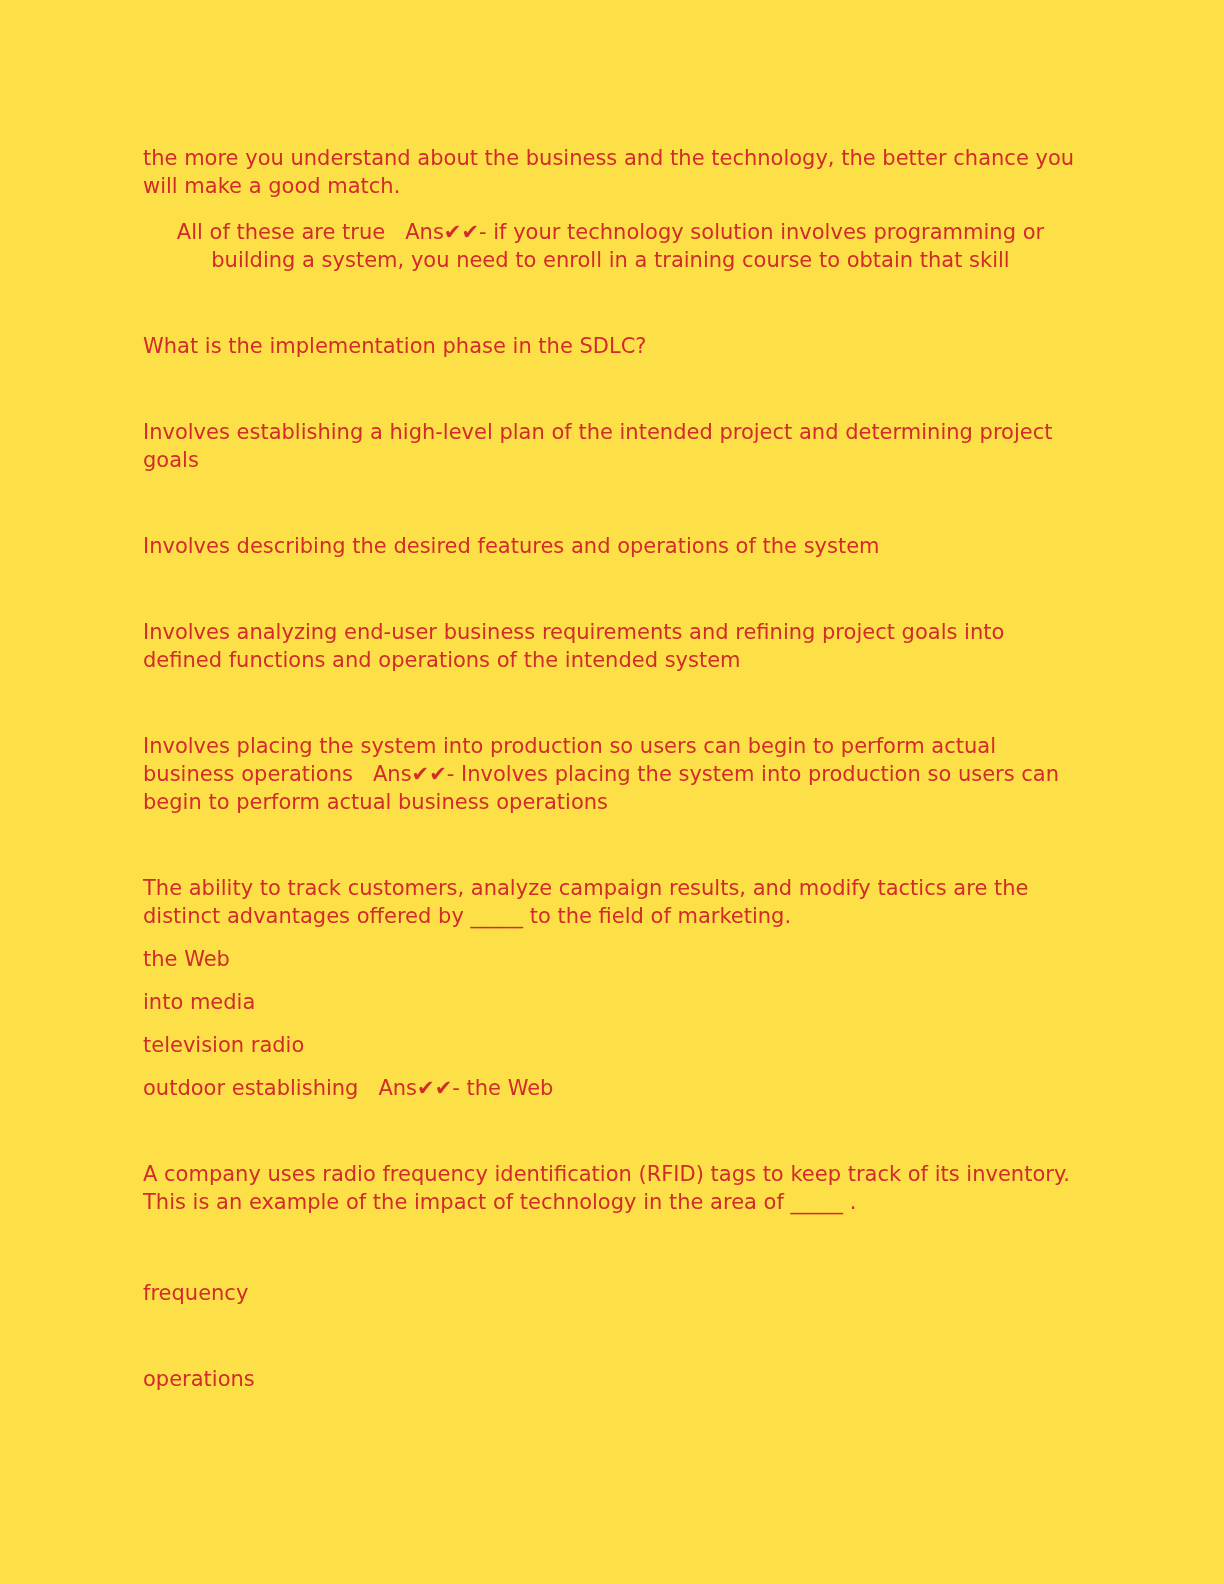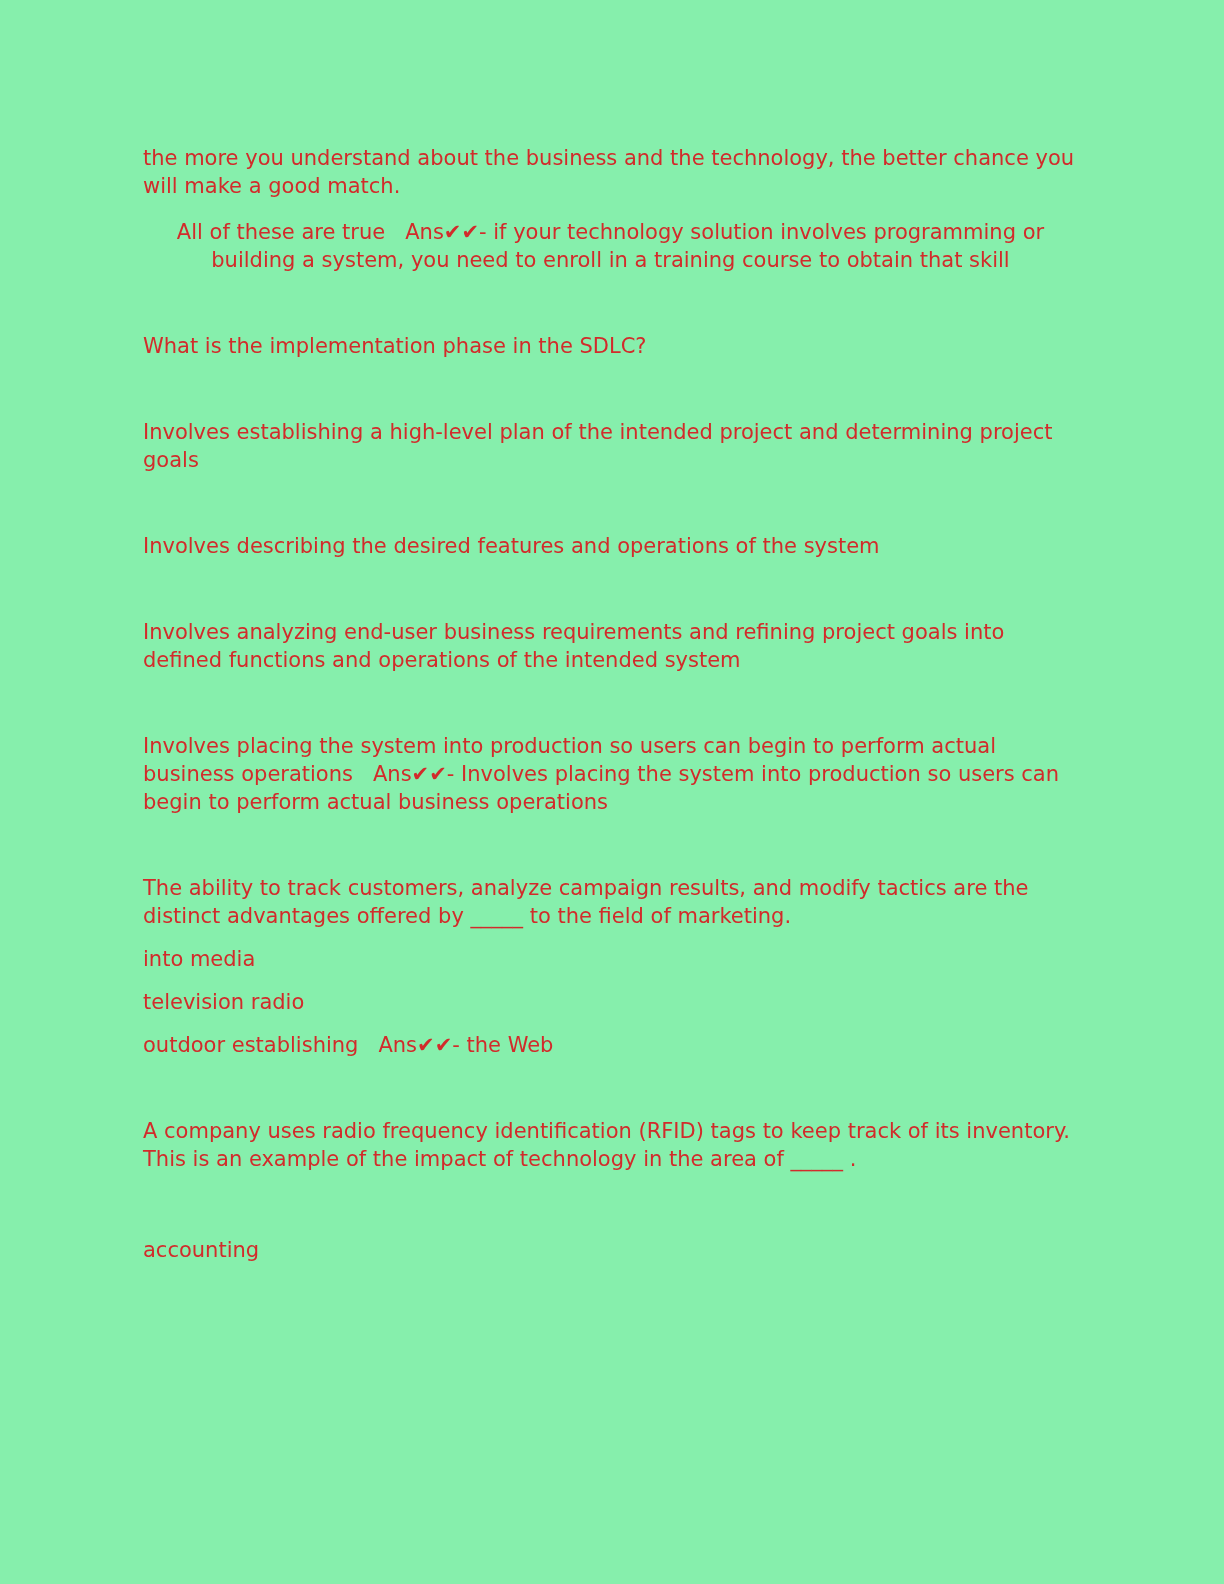--- a/index.html
+++ b/index.html
@@ -4,21 +4,21 @@
 <style>
   html, body {
     margin: 0;
     padding: 0;
     background: #d6eba4;
   }
   .page {
     position: relative;
     width: 1224px;
     height: 1584px;
-    background: #86efac;
+    background: #fde047;
     box-sizing: border-box;
     padding: 144px 143px 0 143px;
     font-family: "DejaVu Sans", sans-serif;
     font-size: 21px;
     line-height: 28px;
     color: #d22b2b;
     overflow: hidden;
   }
   .page p {
     margin: 0;
@@ -35,18 +35,20 @@
 
 <div class="page">
   <p>the more you understand about the business and the technology, the better chance you will make a good match.</p>
   <p class="gap-m">All of these are true   Ans✔✔- if your technology solution involves programming or building a system, you need to enroll in a training course to obtain that skill</p>
   <p class="gap-l">What is the implementation phase in the SDLC?</p>
   <p class="gap-l">Involves establishing a high-level plan of the intended project and determining project goals</p>
   <p class="gap-l">Involves describing the desired features and operations of the system</p>
   <p class="gap-l">Involves analyzing end-user business requirements and refining project goals into defined functions and operations of the intended system</p>
   <p class="gap-l">Involves placing the system into production so users can begin to perform actual business operations   Ans✔✔- Involves placing the system into production so users can begin to perform actual business operations</p>
   <p class="gap-l">The ability to track customers, analyze campaign results, and modify tactics are the distinct advantages offered by _____ to the field of marketing.</p>
+  <p class="gap-s">the Web</p>
   <p class="gap-s">into media</p>
   <p class="gap-s">television radio</p>
   <p class="gap-s">outdoor establishing   Ans✔✔- the Web</p>
   <p class="gap-l">A company uses radio frequency identification (RFID) tags to keep track of its inventory. This is an example of the impact of technology in the area of _____ .</p>
-  <p class="gap-xl">accounting</p>
+  <p class="gap-xl">frequency</p>
+  <p class="gap-l">operations</p>
 </div>
 
 </body></html>

